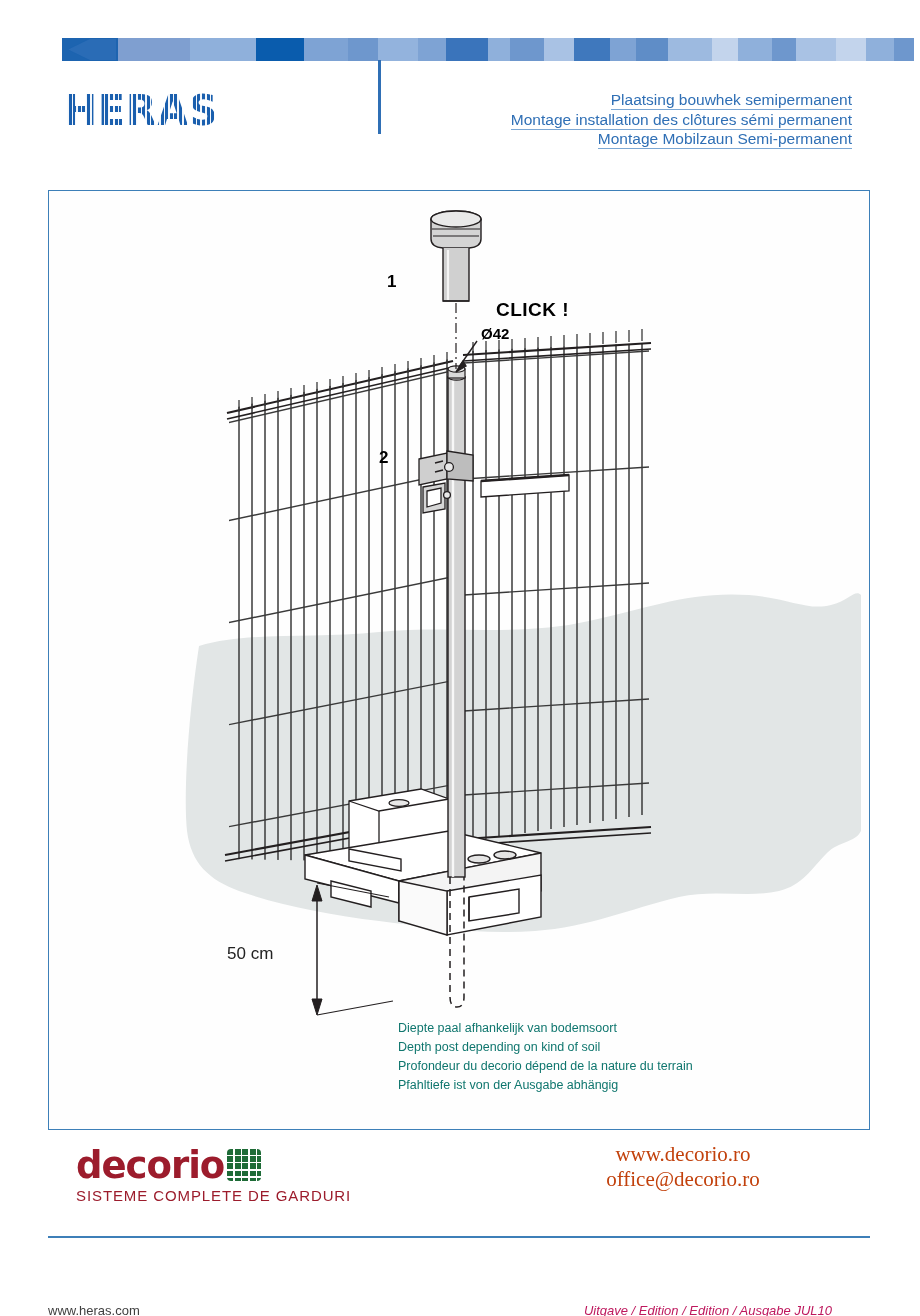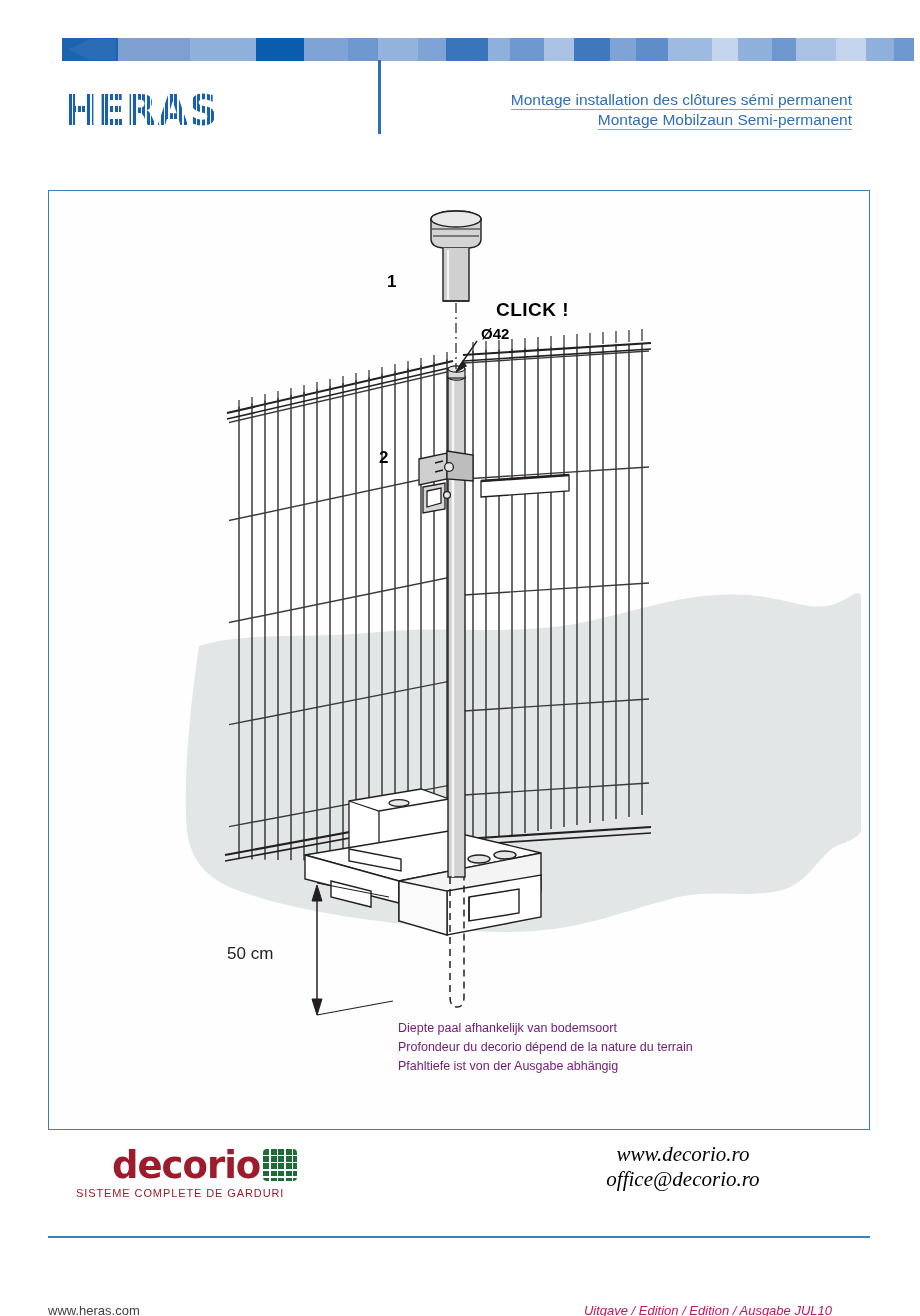--- a/index.html
+++ b/index.html
@@ -117,21 +117,21 @@
   
   #caption-block {
     position: absolute;
     left: 349px;
     top: 828px;
     width: 440px;
   }
   #caption-block .cap-line {
     font-size: 12.5px;
     line-height: 19px;
-    color: #701a75;
+    color: #0f766e;
     white-space: nowrap;
   }
 
   
   #footer-zone {
     position: absolute;
     left: 48px;
     top: 1138px;
     width: 822px;
     height: 86px;
@@ -145,21 +145,20 @@
   }
   #decorio-logo .decorio-word {
     font-family: "DejaVu Sans", sans-serif;
     font-weight: bold;
     font-size: 37px;
     color: #9c1c2c;
     line-height: 40px;
     letter-spacing: -1px;
     display: inline-block;
     vertical-align: middle;
-    margin-left: 36px;
   }
   #decorio-logo .grid-icon {
     display: inline-block;
     vertical-align: middle;
     width: 34px;
     height: 32px;
     margin-left: 3px;
     margin-bottom: 2px;
     background: #1e6b37;
     border-radius: 4px;
@@ -183,41 +182,40 @@
   #decorio-logo .grid-icon::after {
     background-image: repeating-linear-gradient(
       to bottom,
       rgba(255,255,255,0) 0px,
       rgba(255,255,255,0) 5.8px,
       #ffffff 5.8px,
       #ffffff 7.2px);
   }
   #decorio-logo .tagline {
     font-family: "Liberation Sans", sans-serif;
-    font-size: 11px;
+    font-size: 15px;
     letter-spacing: 0.9px;
     color: #9c1c2c;
     margin-top: 1px;
     white-space: nowrap;
   }
 
   #contact-block {
     position: absolute;
     right: 22px;
     top: 4px;
     width: 330px;
     text-align: center;
     font-family: "Liberation Serif", serif;
   }
   #contact-block .contact-line {
     font-size: 21px;
     line-height: 25px;
-    color: #000000;
+    color: #c2410c;
     white-space: nowrap;
-    font-style: italic;
   }
 
   #footer-rule {
     position: absolute;
     left: 48px;
     top: 1236px;
     width: 822px;
     height: 2px;
     background: #3d7fb8;
   }
@@ -292,20 +290,21 @@
 </svg>
 
 <div id="header-divider"></div>
 
 <div id="heras-logo">
   <div class="heras-text">HERAS</div>
   <div class="stripes"></div>
 </div>
 
 <div id="title-block">
+  <div class="title-line"><span class="txt">Plaatsing bouwhek semipermanent</span></div>
   <div class="title-line"><span class="txt">Montage installation des clôtures sémi permanent</span></div>
   <div class="title-line"><span class="txt">Montage Mobilzaun Semi-permanent</span></div>
 </div>
 
 <div id="diagram-frame">
 
   <svg id="diagram-svg" viewBox="0 0 822 940">
     <defs>
 
       <clipPath id="leftPanelClip">
@@ -515,20 +514,21 @@
 
     <text class="svg-num" x="338" y="96">1</text>
     <text class="svg-click" x="447" y="125">CLICK !</text>
     <text class="svg-dia" x="432" y="148">Ø42</text>
     <text class="svg-num" x="330" y="272">2</text>
     <text class="svg-dim" x="178" y="768">50 cm</text>
   </svg>
 
   <div id="caption-block">
     <div class="cap-line">Diepte paal afhankelijk van bodemsoort</div>
+    <div class="cap-line">Depth post depending on kind of soil</div>
     <div class="cap-line">Profondeur du decorio dépend de la nature du terrain</div>
     <div class="cap-line">Pfahltiefe ist von der Ausgabe abhängig</div>
   </div>
 </div>
 
 <div id="footer-zone">
   <div id="decorio-logo">
     <div>
       <span class="decorio-word">decorio</span><span class="grid-icon"></span>
     </div>

